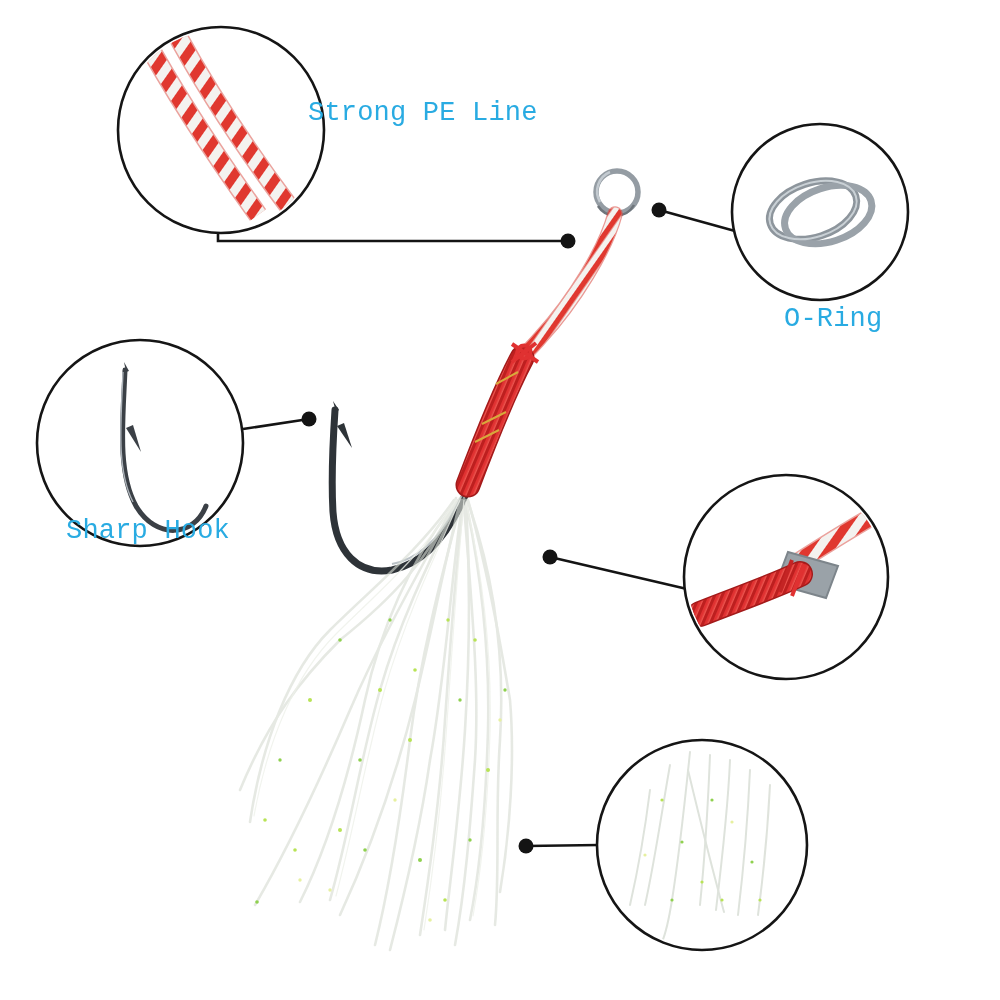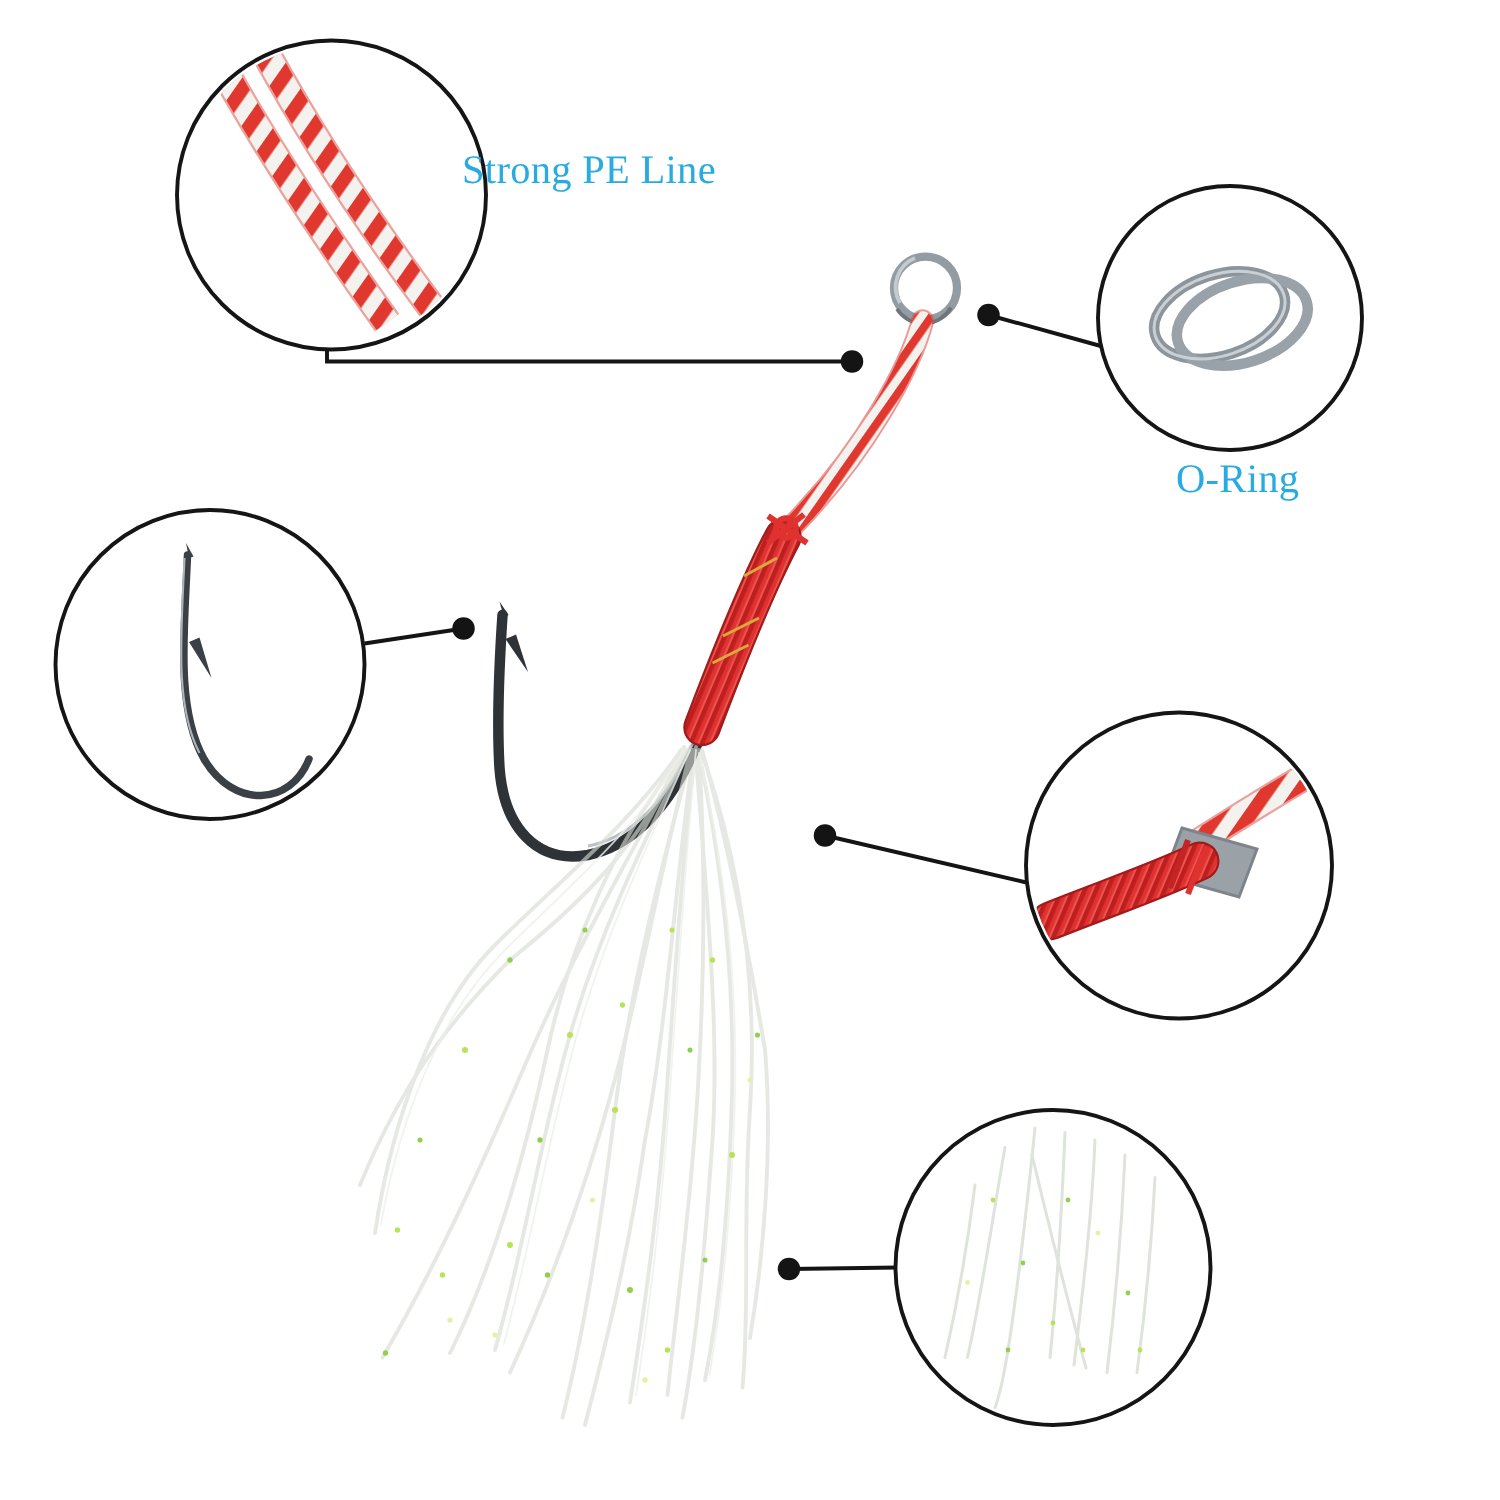--- a/index.html
+++ b/index.html
@@ -1,18 +1,18 @@
 <!DOCTYPE html>
 <html style="--label-blue: #29ABE2;"><head>
 <meta charset="utf-8">
 <style>
   html,body{margin:0;padding:0;background:#fff;}
   :root{--label-blue:#29ABE2;}
   .stage{position:relative;width:1000px;height:1000px;background:#fff;overflow:hidden;
-         font-family:Liberation Serif, serif;}
+         font-family:Liberation Mono, monospace;}
   .stage svg{position:absolute;left:0;top:0;}
   .callout-label{position:absolute;font-size:27px;font-weight:500;color:var(--label-blue);
                  white-space:nowrap;letter-spacing:0.2px;}
   #label-pe{left:308px;top:98px;}
   #label-oring{left:784px;top:304px;}
   #label-hook{left:66px;top:516px;}
 </style>
 </head>
 <body>
 
@@ -227,13 +227,14 @@
         <circle cx="645" cy="855" r="1.6" fill="#e6f0a0"></circle>
             <circle cx="712" cy="800" r="1.6" fill="#8fd14f"></circle>
       </g>
     </g>
     <circle cx="702" cy="845" r="105" fill="none" stroke="#151515" stroke-width="2.6"></circle>
   </g>
 </svg>
 
   <div class="callout-label" id="label-pe">Strong PE Line</div>
   <div class="callout-label" id="label-oring">O-Ring</div>
+  <div class="callout-label" id="label-hook">Sharp Hook</div>
 </div>
 
 </body></html>

